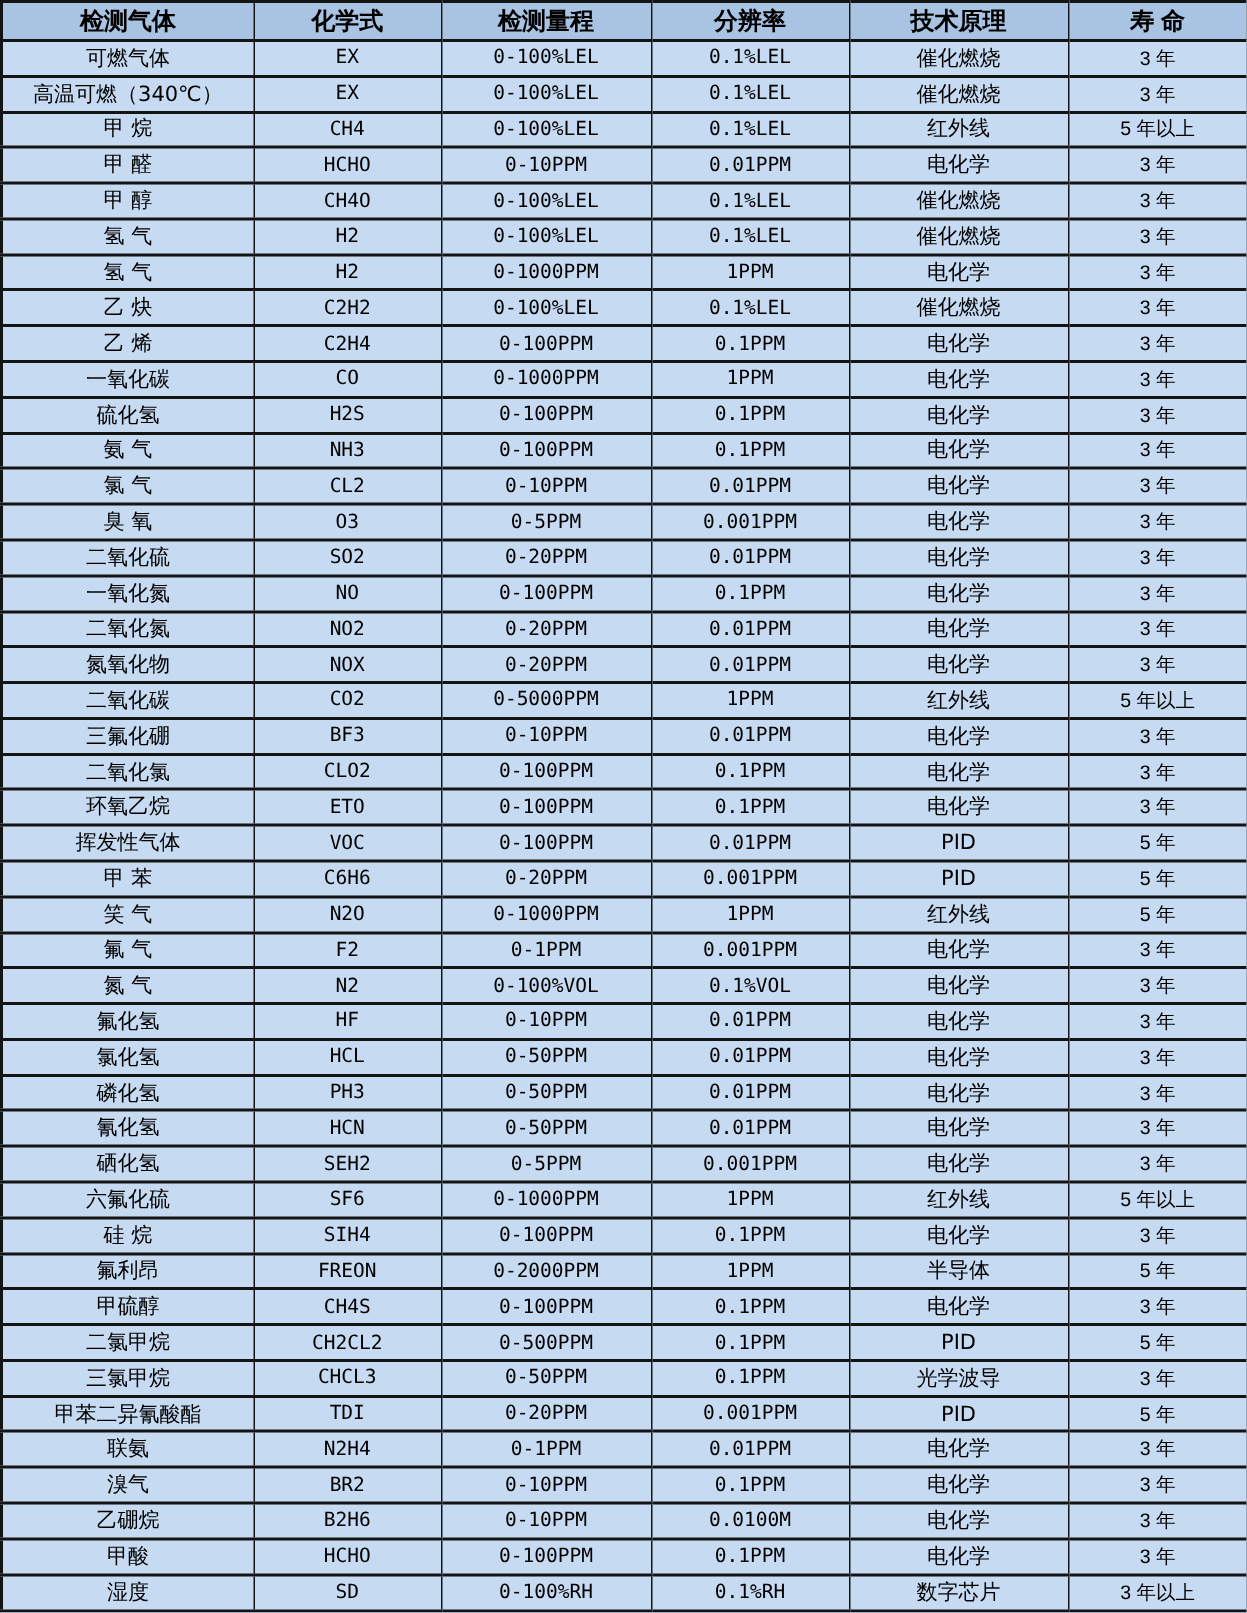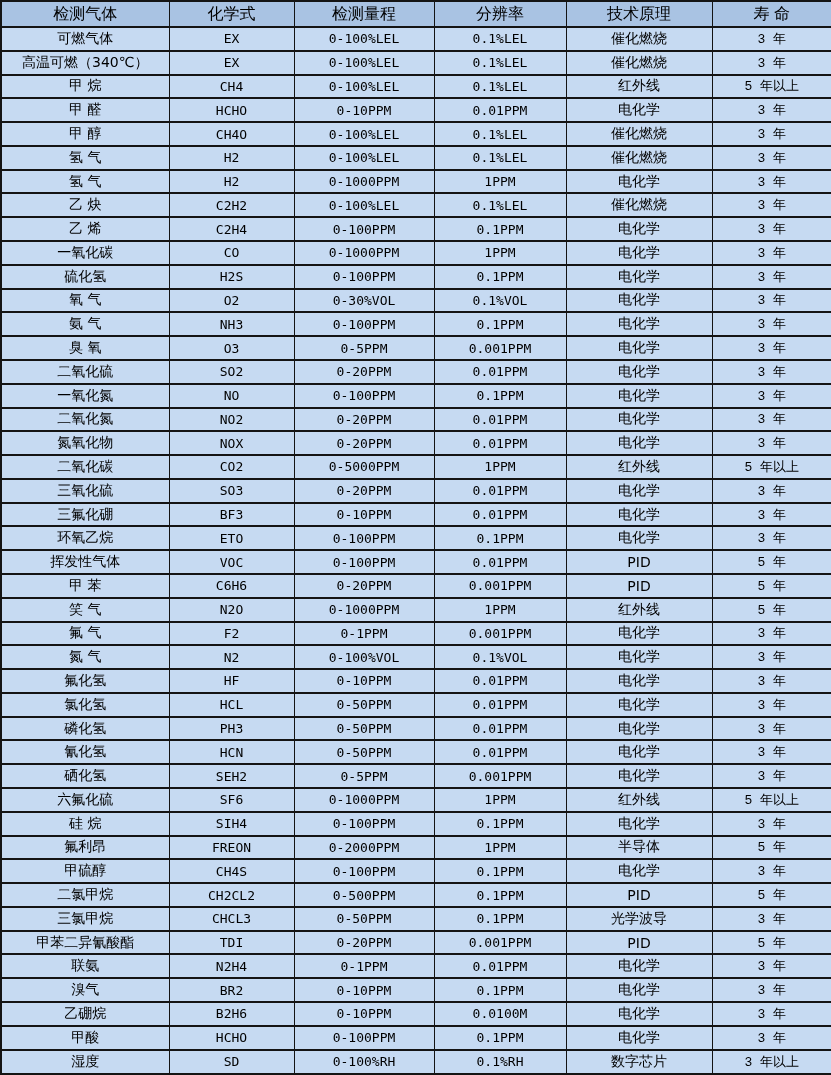--- a/index.html
+++ b/index.html
@@ -26,37 +26,37 @@
     vertical-align:middle;
     padding:0 2px;
     overflow:hidden;
     white-space:nowrap;
     color:var(--text);
   }
   table{border:2px solid var(--border);}
   thead th{
     background:var(--header-bg);
     font-family:"Liberation Sans","DejaVu Sans",sans-serif;
-    font-weight:normal;
+    font-weight:bold;
     font-size:16px;
     height:24px;
   }
   tbody td{
     background:var(--row-bg);
     font-family:"DejaVu Sans Mono","Liberation Mono",monospace;
     font-size:13px;
   }
   
   tbody td:nth-child(1),
   tbody td:nth-child(5){
     font-family:"DejaVu Sans","Liberation Sans",sans-serif;
     font-size:14px;
   }
   tbody td:nth-child(6){
-    font-family:Liberation Mono, monospace;
+    font-family:Liberation Sans, sans-serif;
     font-size:13px;
   }
 </style>
 </head>
 <body>
 
 <table>
   <colgroup>
     <col style="width:168px">
     <col style="width:125px">
@@ -158,32 +158,32 @@
       </tr>
       <tr>
         <td>硫化氢</td>
         <td>H2S</td>
         <td>0-100PPM</td>
         <td>0.1PPM</td>
         <td>电化学</td>
         <td>3 年</td>
       </tr>
       <tr>
-        <td>氧 气</td>
-        <td>O2</td>
-        <td>0-30%VOL</td>
-        <td>0.1%VOL</td>
-        <td>电化学</td>
-        <td>3 年</td>
-      </tr>
-      <tr>
         <td>氨 气</td>
         <td>NH3</td>
         <td>0-100PPM</td>
         <td>0.1PPM</td>
+        <td>电化学</td>
+        <td>3 年</td>
+      </tr>
+      <tr>
+        <td>氯 气</td>
+        <td>CL2</td>
+        <td>0-10PPM</td>
+        <td>0.01PPM</td>
         <td>电化学</td>
         <td>3 年</td>
       </tr>
       <tr>
         <td>臭 氧</td>
         <td>O3</td>
         <td>0-5PPM</td>
         <td>0.001PPM</td>
         <td>电化学</td>
         <td>3 年</td>
@@ -222,32 +222,32 @@
       </tr>
       <tr>
         <td>二氧化碳</td>
         <td>CO2</td>
         <td>0-5000PPM</td>
         <td>1PPM</td>
         <td>红外线</td>
         <td>5 年以上</td>
       </tr>
       <tr>
-        <td>三氧化硫</td>
-        <td>SO3</td>
-        <td>0-20PPM</td>
-        <td>0.01PPM</td>
-        <td>电化学</td>
-        <td>3 年</td>
-      </tr>
-      <tr>
         <td>三氟化硼</td>
         <td>BF3</td>
         <td>0-10PPM</td>
         <td>0.01PPM</td>
+        <td>电化学</td>
+        <td>3 年</td>
+      </tr>
+      <tr>
+        <td>二氧化氯</td>
+        <td>CLO2</td>
+        <td>0-100PPM</td>
+        <td>0.1PPM</td>
         <td>电化学</td>
         <td>3 年</td>
       </tr>
       <tr>
         <td>环氧乙烷</td>
         <td>ETO</td>
         <td>0-100PPM</td>
         <td>0.1PPM</td>
         <td>电化学</td>
         <td>3 年</td>

